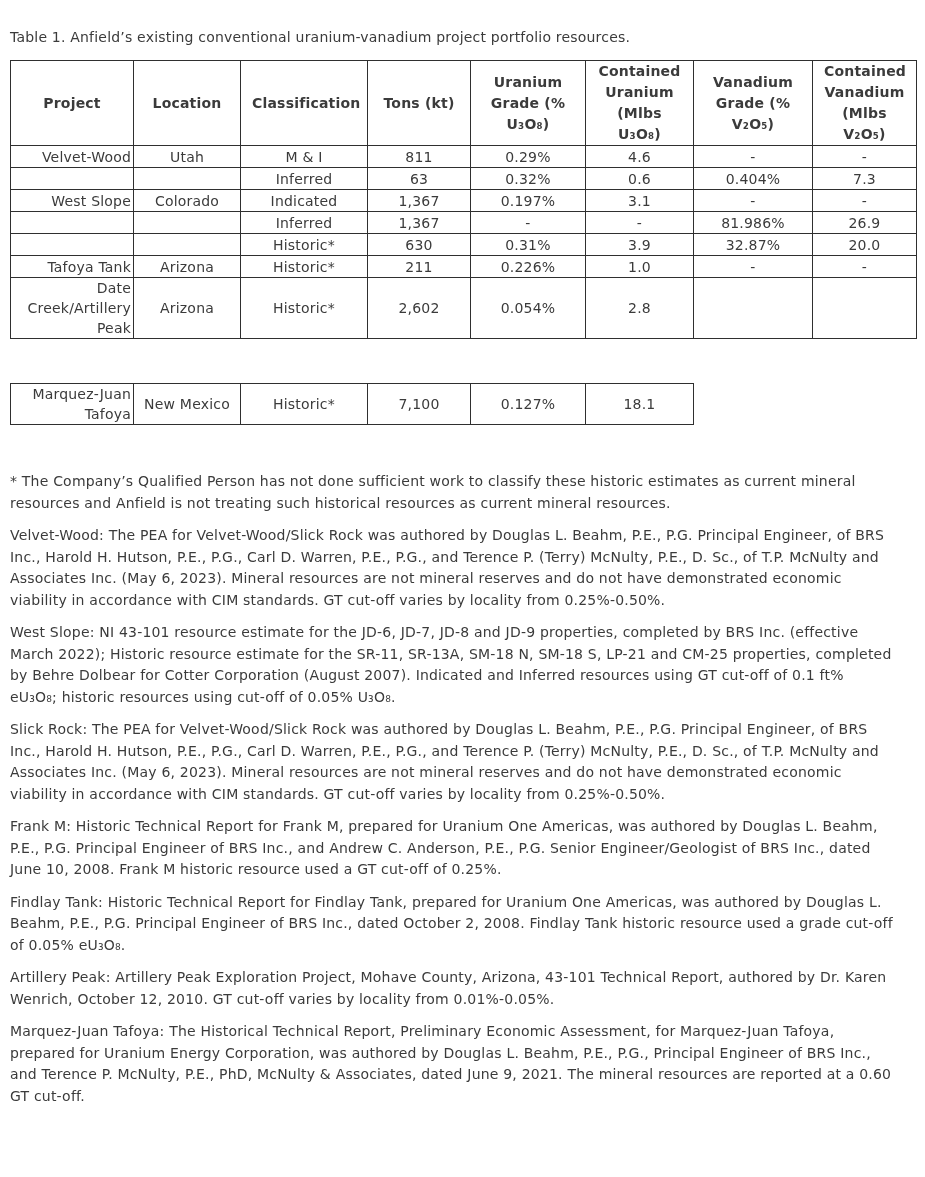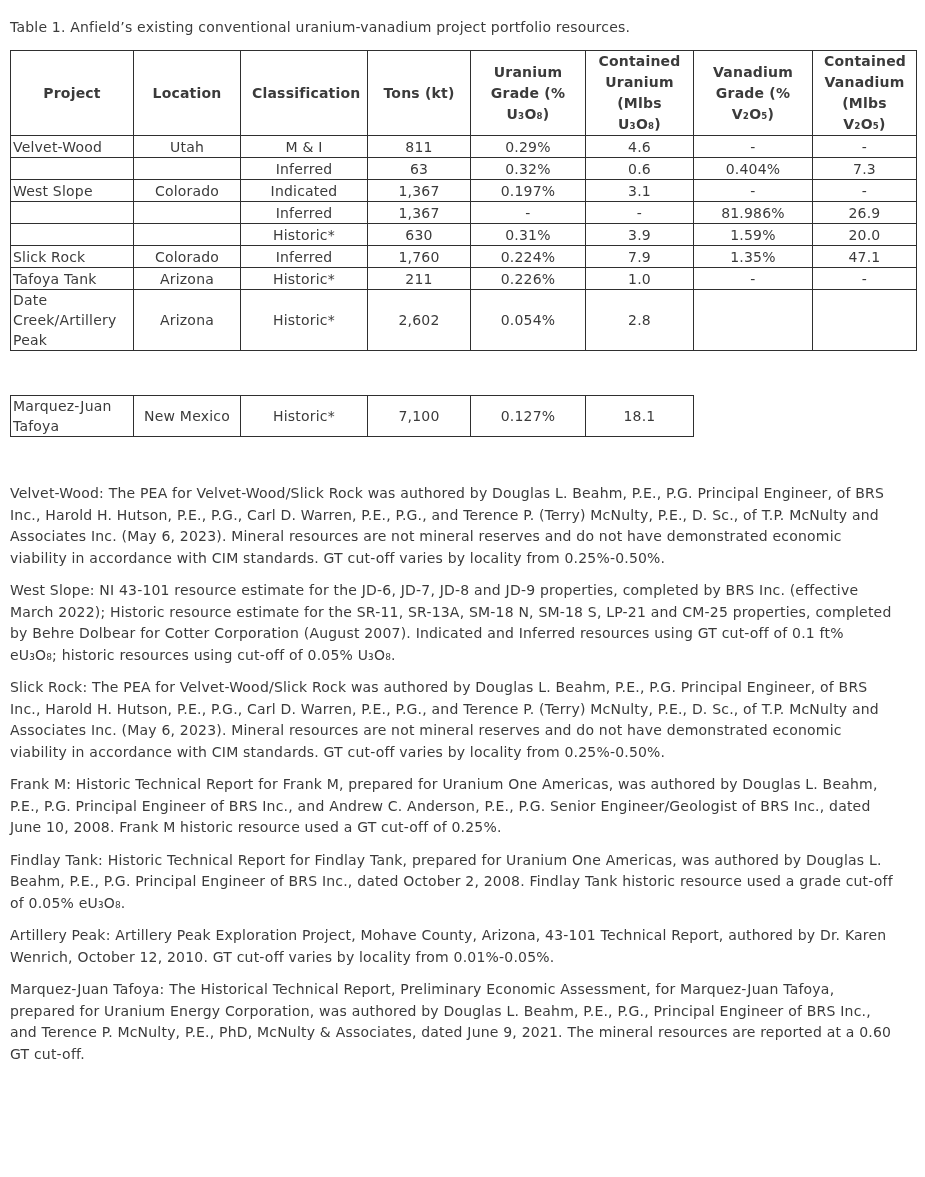--- a/index.html
+++ b/index.html
@@ -8,21 +8,21 @@
     background: #ffffff;
   }
   body {
     width: 925px;
     font-family: "DejaVu Sans", "Liberation Sans", sans-serif;
     font-size: 14px;
     color: #3b3b3b;
     letter-spacing: 0.2px;
   }
   .content {
-    padding: 17px 9px 10px 10px;
+    padding: 27px 9px 10px 10px;
     box-sizing: border-box;
     width: 902px;
   }
   .caption {
     margin: 0 0 12px 0;
     line-height: 21px;
   }
   table {
     border-collapse: collapse;
     table-layout: fixed;
@@ -40,21 +40,21 @@
     padding: 0 11px;
   }
   td {
     height: 21px;
     line-height: 20px;
     padding: 0 2px;
     text-align: center;
     vertical-align: middle;
   }
   td:first-child {
-    text-align: left;
+    text-align: right;
   }
   table.main {
     width: 906px;
     margin: 0 0 44px 0;
   }
   table.secondary {
     width: 683px;
     margin: 0 0 46px 0;
   }
   .footnotes p {
@@ -136,32 +136,22 @@
           <td>81.986%</td>
           <td>26.9</td>
         </tr>
         <tr>
           <td></td>
           <td></td>
           <td>Historic*</td>
           <td>630</td>
           <td>0.31%</td>
           <td>3.9</td>
-          <td>1.59%</td>
+          <td>32.87%</td>
           <td>20.0</td>
-        </tr>
-        <tr>
-          <td>Slick Rock</td>
-          <td>Colorado</td>
-          <td>Inferred</td>
-          <td>1,760</td>
-          <td>0.224%</td>
-          <td>7.9</td>
-          <td>1.35%</td>
-          <td>47.1</td>
         </tr>
         <tr>
           <td>Tafoya Tank</td>
           <td>Arizona</td>
           <td>Historic*</td>
           <td>211</td>
           <td>0.226%</td>
           <td>1.0</td>
           <td>-</td>
           <td>-</td>
@@ -194,20 +184,21 @@
           <td>New Mexico</td>
           <td>Historic*</td>
           <td>7,100</td>
           <td>0.127%</td>
           <td>18.1</td>
         </tr>
       </tbody>
   </table>
 
   <div class="footnotes">
+    <p>* The Company’s Qualified Person has not done sufficient work to classify these historic estimates as current mineral resources and Anfield is not treating such historical resources as current mineral resources.</p>
     <p>Velvet-Wood: The PEA for Velvet-Wood/Slick Rock was authored by Douglas L. Beahm, P.E., P.G. Principal Engineer, of BRS Inc., Harold H. Hutson, P.E., P.G., Carl D. Warren, P.E., P.G., and Terence P. (Terry) McNulty, P.E., D. Sc., of T.P. McNulty and Associates Inc. (May 6, 2023). Mineral resources are not mineral reserves and do not have demonstrated economic viability in accordance with CIM standards. GT cut-off varies by locality from 0.25%-0.50%.</p>
     <p>West Slope: NI 43-101 resource estimate for the JD-6, JD-7, JD-8 and JD-9 properties, completed by BRS Inc. (effective March 2022); Historic resource estimate for the SR-11, SR-13A, SM-18 N, SM-18 S, LP-21 and CM-25 properties, completed by Behre Dolbear for Cotter Corporation (August 2007). Indicated and Inferred resources using GT cut-off of 0.1 ft% eU₃O₈; historic resources using cut-off of 0.05% U₃O₈.</p>
     <p>Slick Rock: The PEA for Velvet-Wood/Slick Rock was authored by Douglas L. Beahm, P.E., P.G. Principal Engineer, of BRS Inc., Harold H. Hutson, P.E., P.G., Carl D. Warren, P.E., P.G., and Terence P. (Terry) McNulty, P.E., D. Sc., of T.P. McNulty and Associates Inc. (May 6, 2023). Mineral resources are not mineral reserves and do not have demonstrated economic viability in accordance with CIM standards. GT cut-off varies by locality from 0.25%-0.50%.</p>
     <p>Frank M: Historic Technical Report for Frank M, prepared for Uranium One Americas, was authored by Douglas L. Beahm, P.E., P.G. Principal Engineer of BRS Inc., and Andrew C. Anderson, P.E., P.G. Senior Engineer/Geologist of BRS Inc., dated June 10, 2008. Frank M historic resource used a GT cut-off of 0.25%.</p>
     <p>Findlay Tank: Historic Technical Report for Findlay Tank, prepared for Uranium One Americas, was authored by Douglas L. Beahm, P.E., P.G. Principal Engineer of BRS Inc., dated October 2, 2008. Findlay Tank historic resource used a grade cut-off of 0.05% eU₃O₈.</p>
     <p>Artillery Peak: Artillery Peak Exploration Project, Mohave County, Arizona, 43-101 Technical Report, authored by Dr. Karen Wenrich, October 12, 2010. GT cut-off varies by locality from 0.01%-0.05%.</p>
     <p>Marquez-Juan Tafoya: The Historical Technical Report, Preliminary Economic Assessment, for Marquez-Juan Tafoya, prepared for Uranium Energy Corporation, was authored by Douglas L. Beahm, P.E., P.G., Principal Engineer of BRS Inc., and Terence P. McNulty, P.E., PhD, McNulty &amp; Associates, dated June 9, 2021. The mineral resources are reported at a 0.60 GT cut-off.</p>
   </div>
 
 </div>

